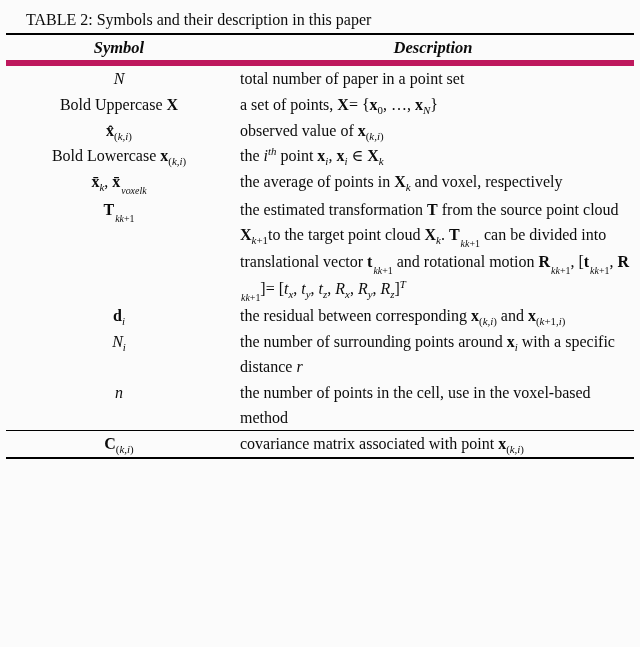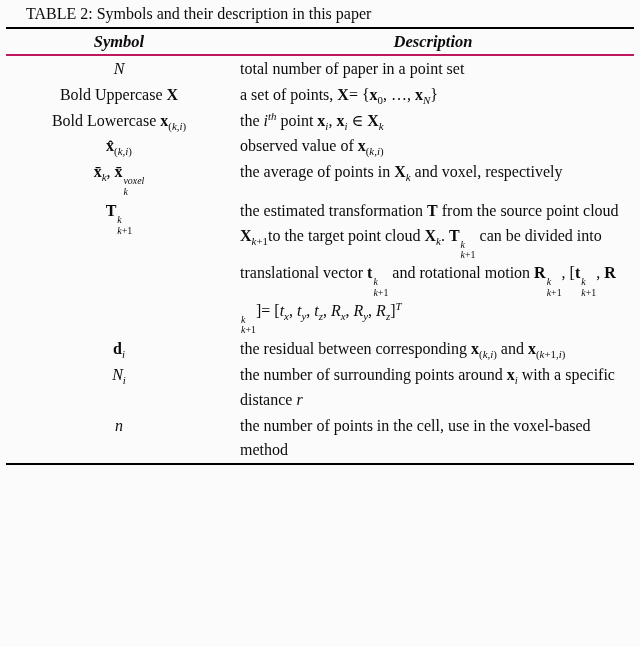--- a/index.html
+++ b/index.html
@@ -3,56 +3,56 @@
 <meta charset="utf-8">
 <style>
   html, body { margin: 0; padding: 0; }
   body {
     width: 640px;
     min-height: 647px;
     background: #fbfbfb;
     color: #0b0b0b;
     font-family: "Liberation Serif", "DejaVu Serif", serif;
   }
-  .page { padding-top: 2px; }
+  .page { padding-top: 8px; }
   .caption {
     font-size: 16px;
     line-height: 22px;
     padding: 1px 0 2px 26px;
   }
   table.symbols {
     width: 628px;
     margin: 0 6px;
     border-collapse: collapse;
     border-top: 2.5px solid #000;
     border-bottom: 2.5px solid #000;
   }
   thead th {
-    border-bottom: 2px solid #be185d;
+    border-bottom: 6px solid #be185d;
     font-size: 16.5px;
     font-weight: bold;
     font-style: italic;
     text-align: center;
     padding: 3px 0 2px 0;
   }
   th.symbol-col { width: 226px; }
   td {
     font-size: 16px;
     line-height: 1.55;
     vertical-align: top;
     padding: 0;
   }
   td.symbol-cell { text-align: center; padding: 1px 4px 0 4px; }
   td.desc-cell   { padding: 1px 4px 0 8px; }
   tr.rule-above td { border-top: 1.5px solid #000; }
   sub, sup { font-size: 0.68em; line-height: 0; }
   
   .stk {
     display: inline-flex;
-    flex-direction: column;
+    flex-direction: row;
     align-items: flex-start;
     font-size: 0.62em;
     line-height: 1.08;
     vertical-align: -0.72em;
     padding-left: 1px;
   }
   .stk span { display: block; }
 </style>
 </head>
 <body>
@@ -70,26 +70,26 @@
     <tbody>
         <tr>
     <td class="symbol-cell"><i>N</i></td>
     <td class="desc-cell">total number of paper in a point set</td>
   </tr>
         <tr>
     <td class="symbol-cell">Bold Uppercase <b>X</b></td>
     <td class="desc-cell">a set of points, <b>X</b>= {<b>x</b><sub>0</sub>, …, <b>x</b><sub><i>N</i></sub>}</td>
   </tr>
         <tr>
+    <td class="symbol-cell"><b>x̂</b><sub>(<i>k,i</i>)</sub></td>
+    <td class="desc-cell">observed value of <b>x</b><sub>(<i>k,i</i>)</sub></td>
+  </tr>
+        <tr>
     <td class="symbol-cell">Bold Lowercase <b>x</b><sub>(<i>k,i</i>)</sub></td>
     <td class="desc-cell">the <i>i</i><sup><i>th</i></sup> point <b>x</b><sub><i>i</i></sub>, <b>x</b><sub><i>i</i></sub> ∈ <b>X</b><sub><i>k</i></sub></td>
-  </tr>
-        <tr>
-    <td class="symbol-cell"><b>x̂</b><sub>(<i>k,i</i>)</sub></td>
-    <td class="desc-cell">observed value of <b>x</b><sub>(<i>k,i</i>)</sub></td>
   </tr>
         <tr>
     <td class="symbol-cell"><b>x̄</b><sub><i>k</i></sub>, <b>x̄</b><span class="stk">
               <span><i>voxel</i></span>
               <span><i>k</i></span>
             </span></td>
     <td class="desc-cell">the average of points in <b>X</b><sub><i>k</i></sub> and voxel, respectively</td>
   </tr>
         <tr>
     <td class="symbol-cell"><b>T</b><span class="stk">
@@ -118,15 +118,19 @@
     <td class="desc-cell">the residual between corresponding <b>x</b><sub>(<i>k,i</i>)</sub> and <b>x</b><sub>(<i>k</i>+1,<i>i</i>)</sub></td>
   </tr>
         <tr>
     <td class="symbol-cell"><i>N</i><sub><i>i</i></sub></td>
     <td class="desc-cell">the number of surrounding points around <b>x</b><sub><i>i</i></sub> with a specific distance <i>r</i></td>
   </tr>
         <tr>
     <td class="symbol-cell"><i>n</i></td>
     <td class="desc-cell">the number of points in the cell, use in the voxel-based method</td>
   </tr>
+        <tr class="rule-above">
+    <td class="symbol-cell"><b>C</b><sub>(<i>k,i</i>)</sub></td>
+    <td class="desc-cell">covariance matrix associated with point <b>x</b><sub>(<i>k,i</i>)</sub></td>
+  </tr>
       </tbody>
   </table>
 </div>
 
 </body></html>

